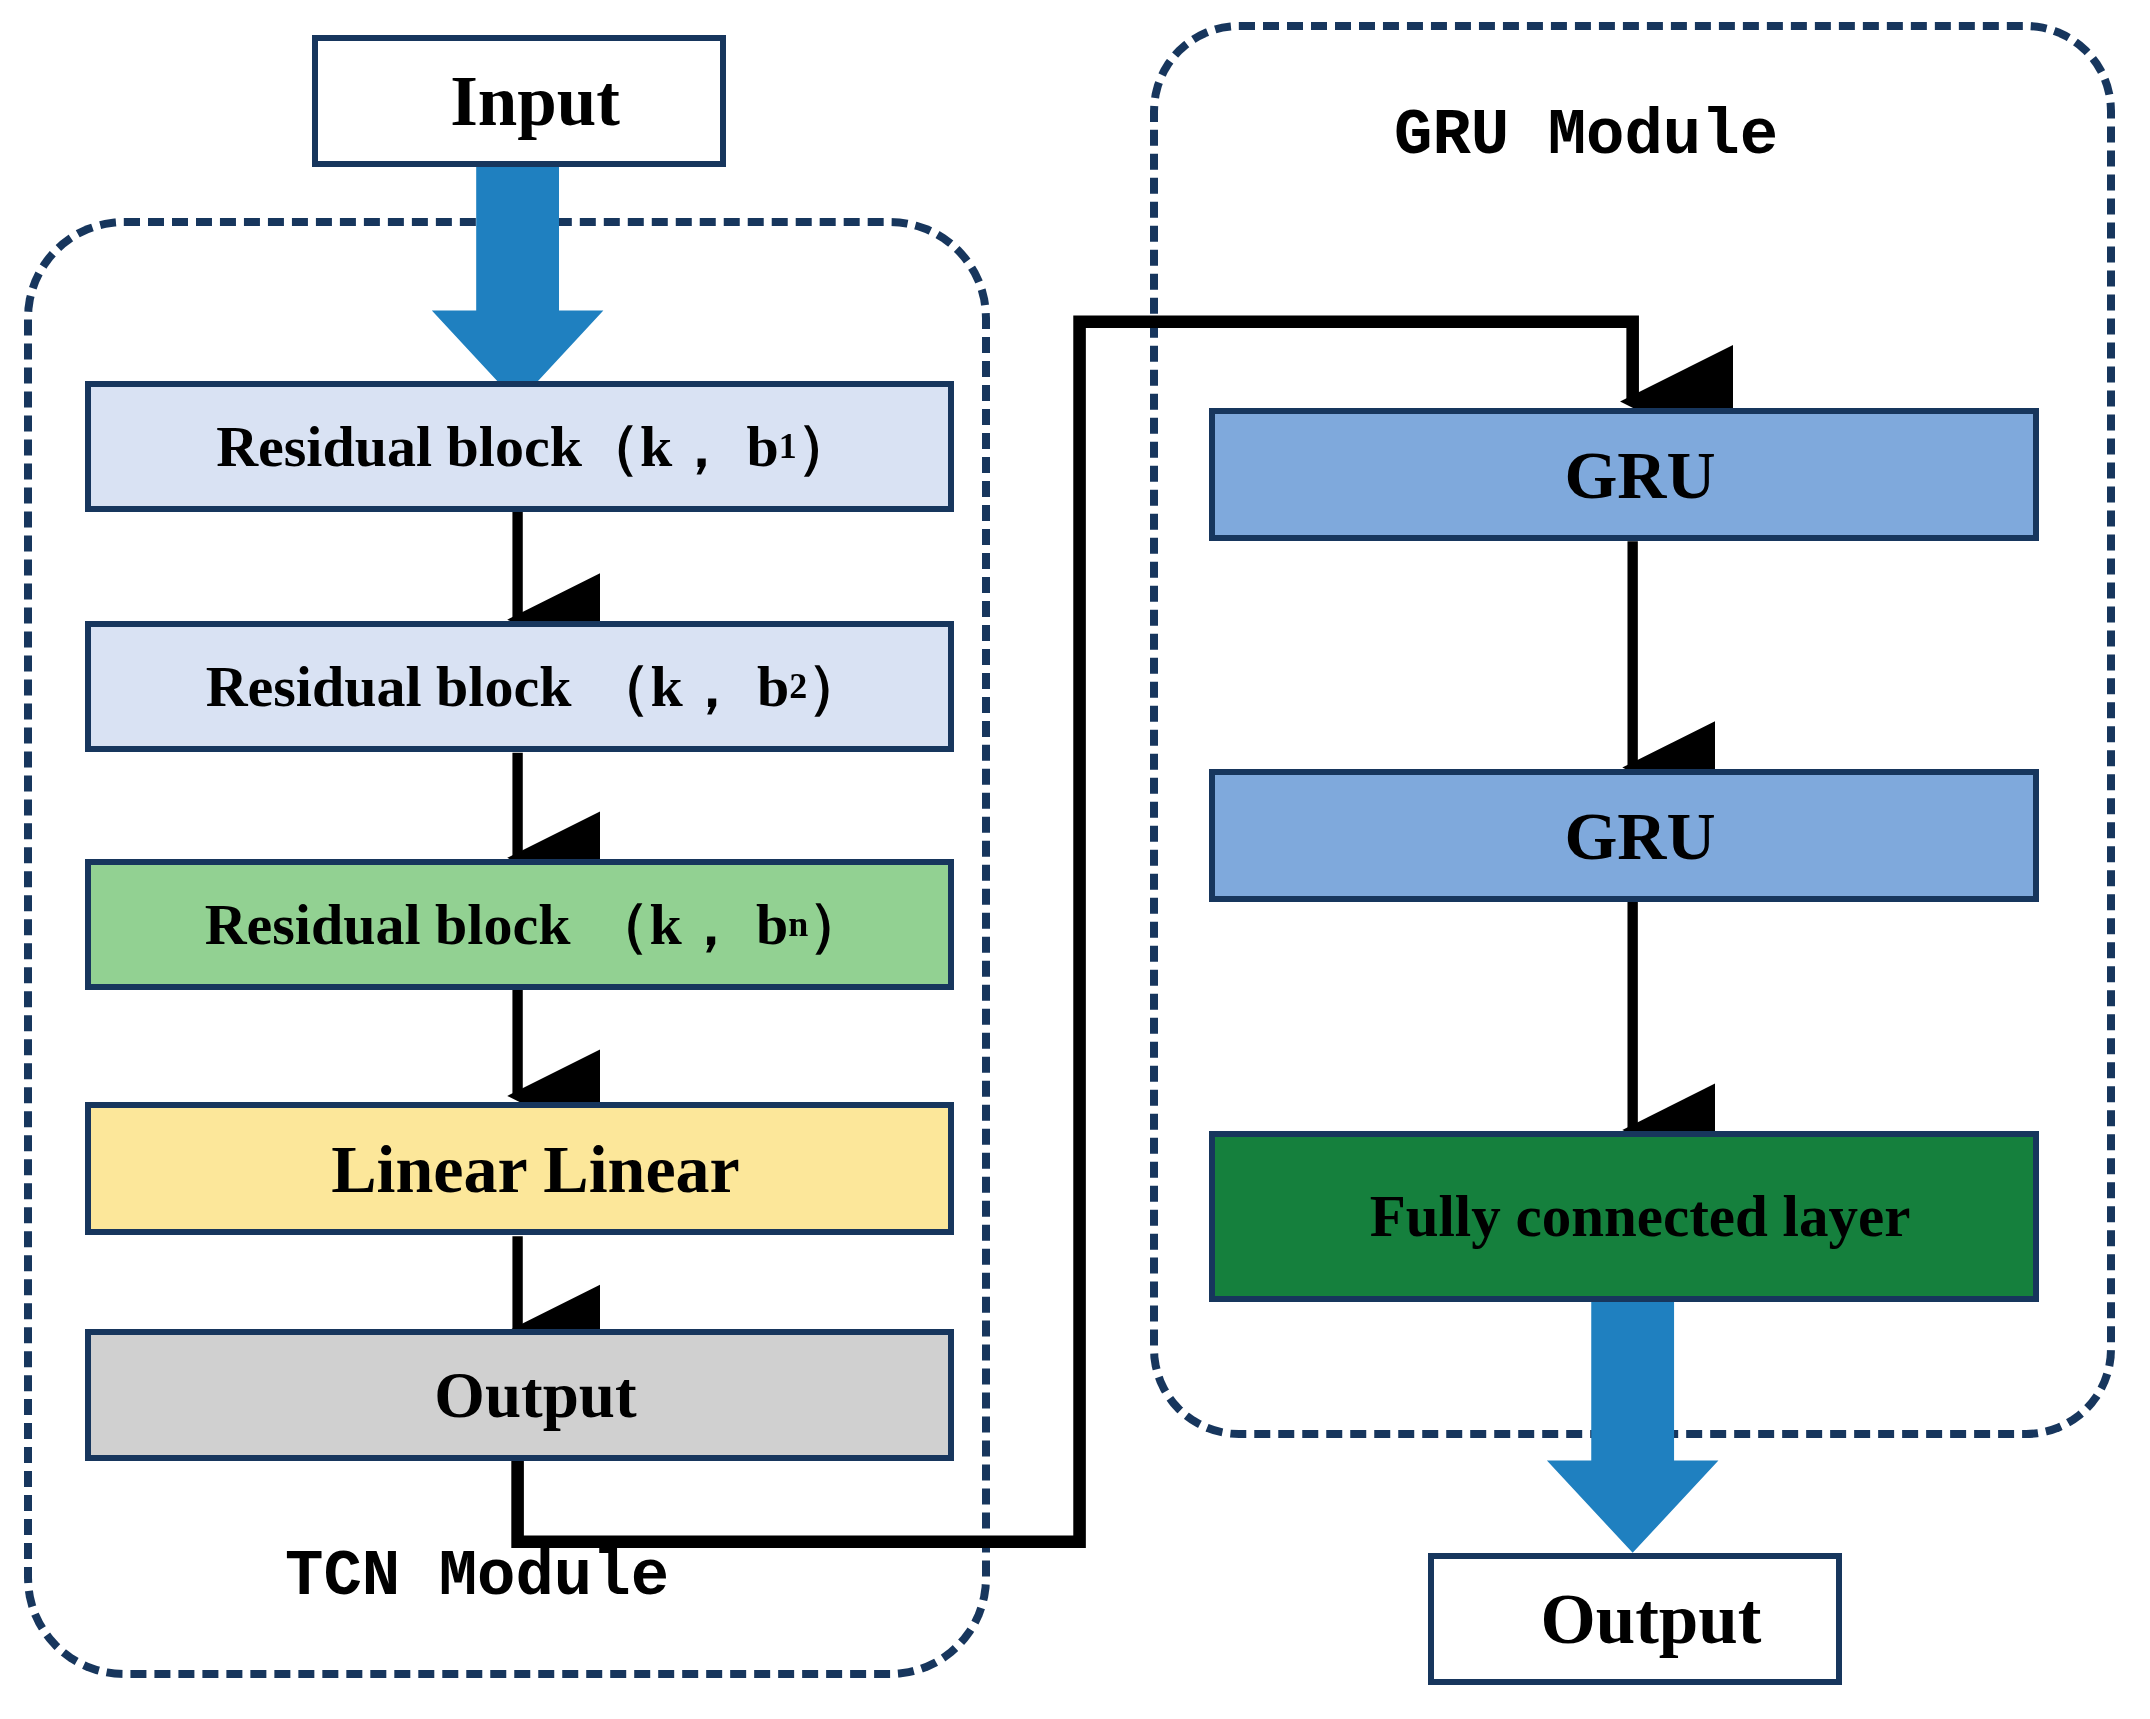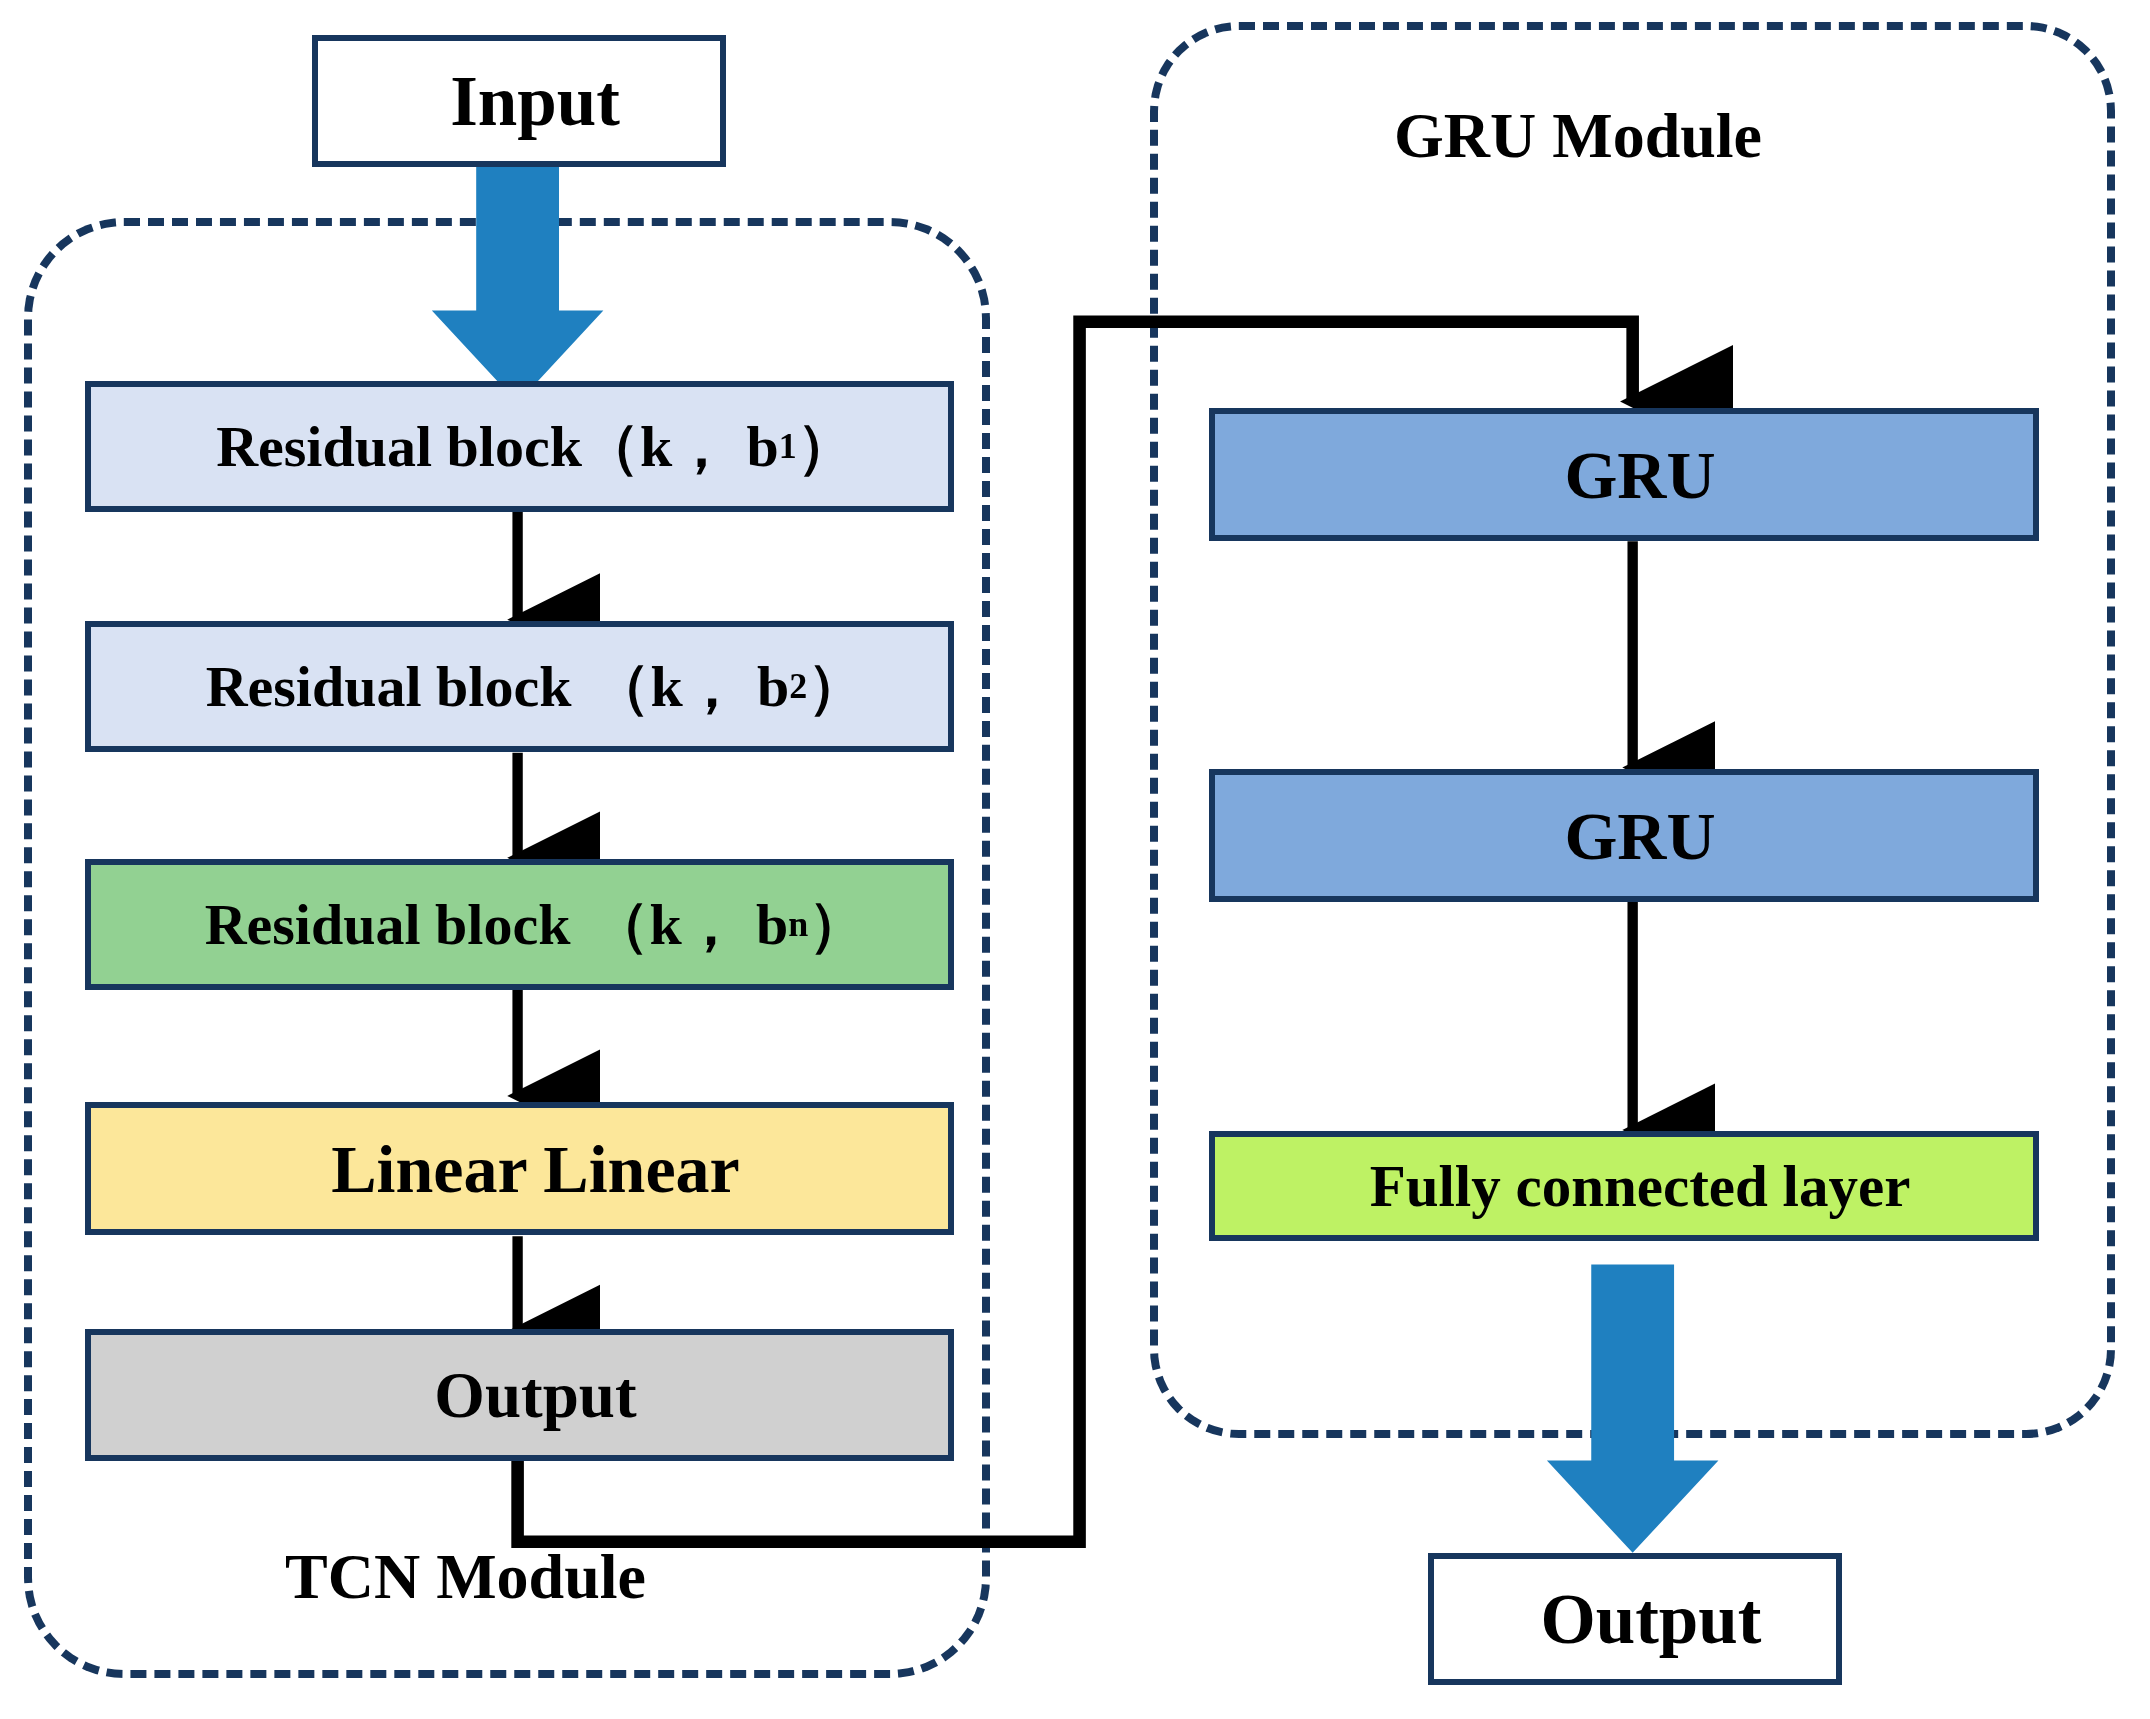--- a/index.html
+++ b/index.html
@@ -5,21 +5,21 @@
   html,body{margin:0;padding:0;background:#ffffff;}
   body{width:2151px;height:1720px;position:relative;overflow:hidden;
        font-family:"Liberation Serif","DejaVu Serif",serif;}
   .canvas{position:absolute;left:0;top:0;width:2151px;height:1720px;}
   .box{position:absolute;box-sizing:border-box;display:flex;align-items:center;
        justify-content:center;color:#000;font-weight:bold;line-height:1;
        border:6.7px solid #17365D;text-align:center;padding-left:32px;}
   .dashed-group{position:absolute;box-sizing:border-box;
        border:8.1px dashed #17365D;background:transparent;}
   .grouplabel{position:absolute;font-weight:bold;color:#000;
-       white-space:nowrap;line-height:1;}
+       white-space:nowrap;line-height:1;font-family:Liberation Mono, monospace;}
   svg.overlay{position:absolute;left:0;top:0;width:2151px;height:1720px;
        pointer-events:none;}
   .sup{font-size:0.62em;vertical-align:super;font-weight:bold;}
   .lbl{display:inline-block;}
 </style>
 </head>
 <body>
 
 <div class="canvas">
 
@@ -116,21 +116,21 @@
   <div class="grouplabel" style="left:1394px;top:104px;font-size:64px;">GRU Module</div>
 
   <div class="box" style="left:1209px;top:408px;width:830px;height:133px;background:#7FA9DC;font-size:68px;">
     <span class="lbl">GRU</span>
   </div>
 
   <div class="box" style="left:1209px;top:769px;width:830px;height:133px;background:#7FA9DC;font-size:68px;">
     <span class="lbl">GRU</span>
   </div>
 
-  <div class="box" style="left:1209px;top:1131px;width:830px;height:110px;background:#bef264;font-size:59px;">
+  <div class="box" style="left:1209px;top:1131px;width:830px;height:171px;background:#15803d;font-size:59px;">
     <span class="lbl">Fully connected layer</span>
   </div>
 
   <div class="box" style="left:1428px;top:1553px;width:414px;height:132px;background:#FFFFFF;font-size:71px;">
     <span class="lbl">Output</span>
   </div>
 
 </div>
 
 

